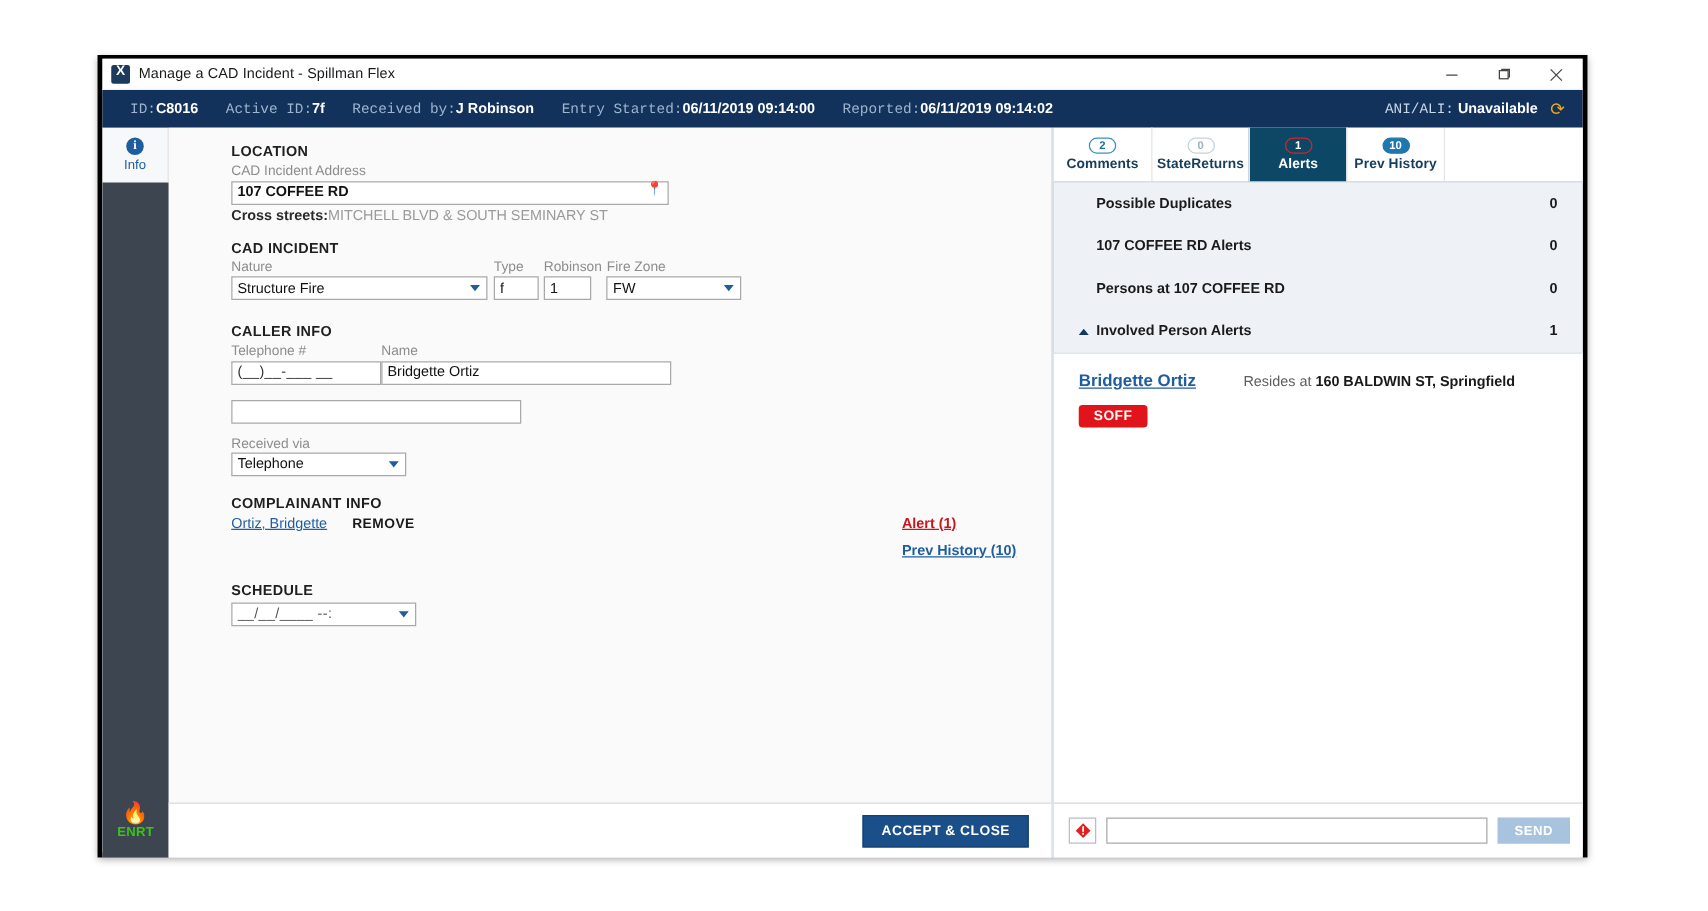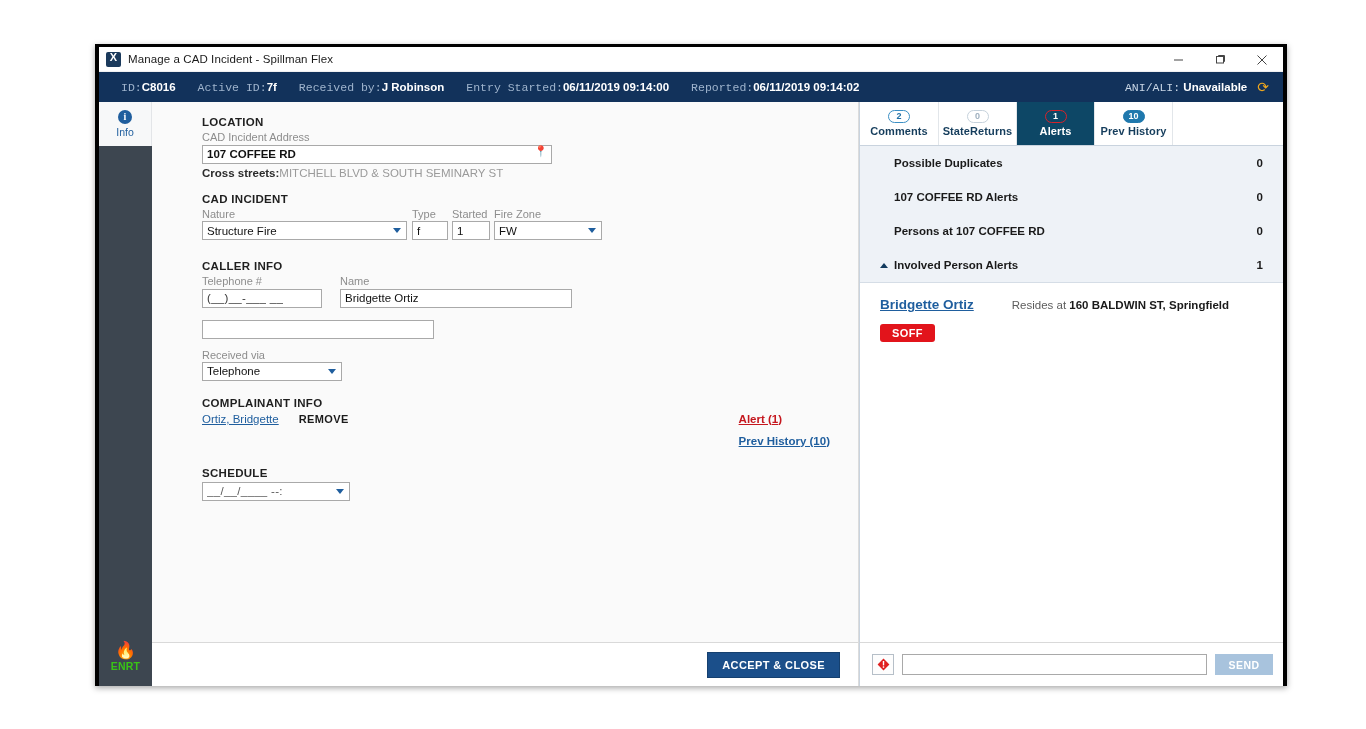--- a/index.html
+++ b/index.html
@@ -7,21 +7,21 @@
     margin: 0; padding: 0;
     width: 1366px; height: 729px;
     background: #ffffff;
     font-family: "Liberation Sans", sans-serif;
     overflow: hidden;
   }
 
   
   #app-window {
     position: absolute;
-    left: 95px; top: 44px;
+    left: 78px; top: 44px;
     width: 1192px; height: 642px;
     background: #ffffff;
     border: 4px solid #000000;
     border-top-width: 3px;
     box-shadow: 0 2px 6px rgba(0,0,0,.35);
   }
 
   
   #titlebar {
     height: 25px;
@@ -573,39 +573,39 @@
             <div id="nature-sel" class="sel">
               <span class="selv">Structure Fire</span>
               <span class="caret"></span>
             </div>
           </div>
           <div style="margin-left:5px;">
             <span class="fld-label">Type</span>
             <input id="type-input" class="txt" value="f" style="">
           </div>
           <div style="margin-left:4px;">
-            <span class="fld-label">Started</span>
+            <span class="fld-label">Robinson</span>
             <input id="prio-input" class="txt" value="1" style="">
           </div>
           <div style="margin-left:4px;">
             <span class="fld-label">Fire Zone</span>
             <div id="zone-sel" class="sel">
               <span class="selv">FW</span>
               <span class="caret"></span>
             </div>
           </div>
         </div>
 
         <div class="section-title mt20">CALLER INFO</div>
         <div class="row">
           <div>
             <span class="fld-label">Telephone #</span>
             <input id="tel-input" class="txt" value="(__)__-___ __" style="">
           </div>
-          <div style="margin-left:18px;">
+          <div style="">
             <span class="fld-label">Name</span>
             <input id="name-input" class="txt" value="Bridgette Ortiz" style="">
           </div>
         </div>
 
         <div class="mt10">
           <input id="caddr-input" class="txt" style="margin-top: 2px;" value="">
         </div>
 
         <div class="mt10">

